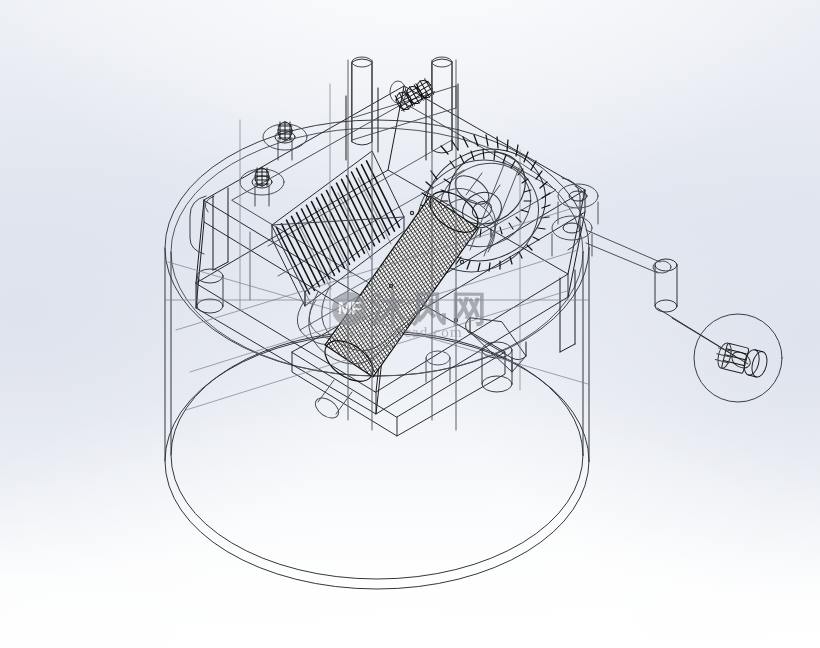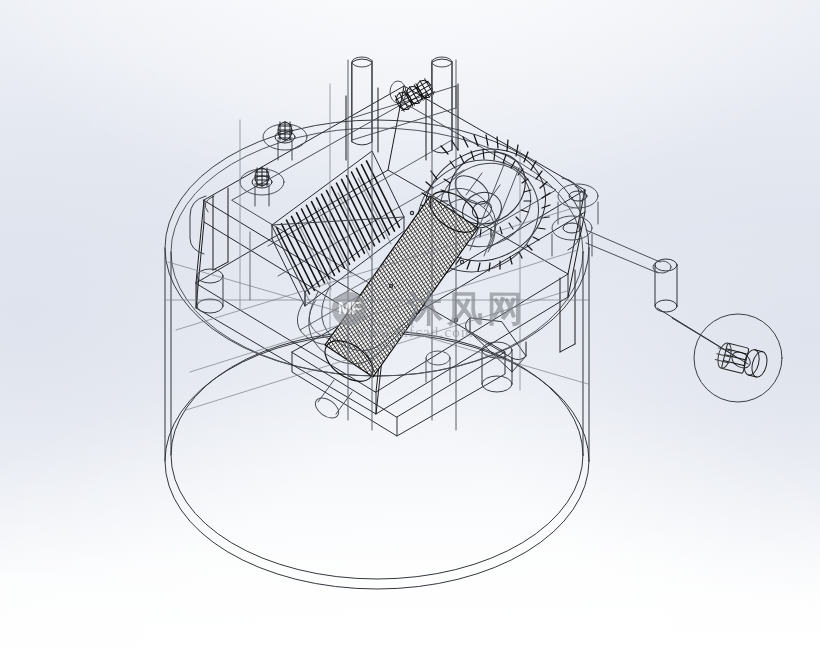--- a/index.html
+++ b/index.html
@@ -18,21 +18,21 @@
       radial-gradient(ellipse 60% 55% at 99% 52%, #dfe3ed 0%, rgba(223,227,237,0) 75%),
       linear-gradient(178deg,#eceff5 0%, #e4e8f1 36%, #eef1f6 62%, #fbfcfd 86%, #ffffff 100%);
   }
   #cad{position:absolute;inset:0;}
   #watermark{
     position:absolute;
     left:332px;top:292px;
     width:180px;height:56px;
     pointer-events:none;
   }
-  .wm-row{display:flex;align-items:center;height:34px;gap:36px;}
+  .wm-row{display:flex;align-items:center;height:34px;}
   .wm-logo{
     width:34px;height:34px;border-radius:50%;
     background:#8d9096;
     opacity:.62;
     display:flex;align-items:center;justify-content:center;
     color:#fff;font-weight:bold;font-size:17px;
     letter-spacing:-1px;
     font-family:"Liberation Sans", sans-serif;
     flex:0 0 auto;
   }
@@ -42,21 +42,21 @@
     font-weight:bold;
     color:#7c8086;
     opacity:.60;
     letter-spacing:4px;
     line-height:34px;
     font-family:"DejaVu Sans", sans-serif;
     white-space:nowrap;
   }
   .wm-url{
     margin-top:-2px;
-    margin-left:24px;
+    margin-left:13px;
     font-size:15px;
     color:#8a8e95;
     opacity:.62;
     letter-spacing:1.2px;
     font-family:"Liberation Serif", serif;
     white-space:nowrap;
   }
 </style>
 </head>
 <body>

